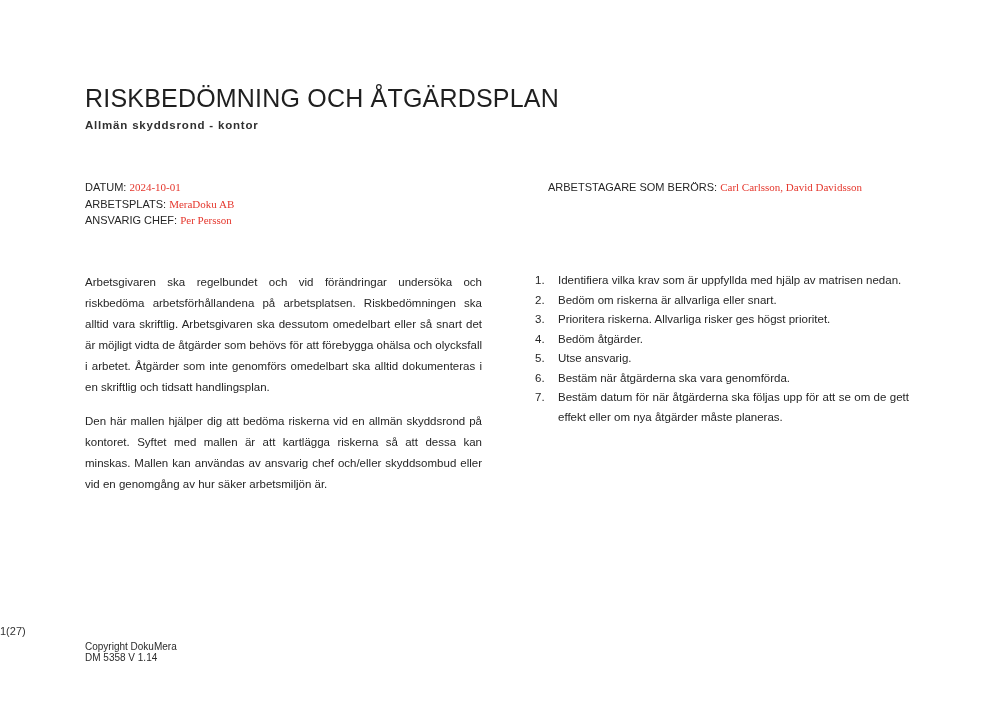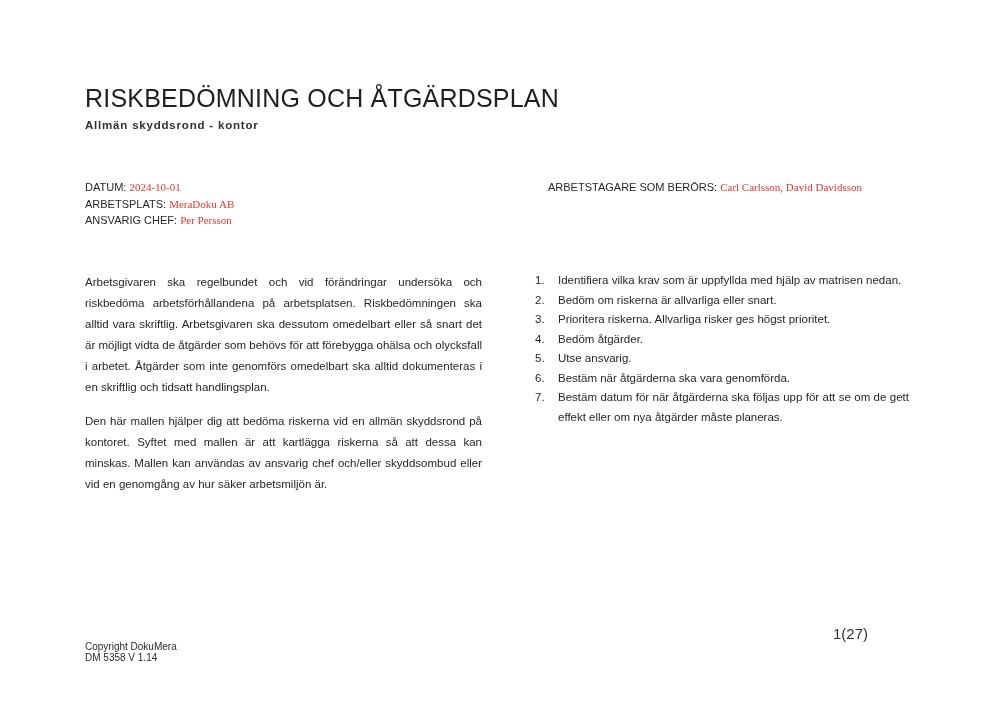--- a/index.html
+++ b/index.html
@@ -57,22 +57,22 @@
     color: #262626;
   }
   .list-item { display: flex; }
   .list-item .num  { width: 23px; flex: 0 0 23px; }
   .list-item .itext { flex: 1; text-align: justify; }
 
   .page-number {
     position: absolute;
     left: 0; top: 625px;
     width: 868px;
-    text-align: right;
-    font-size: 15px;
+    text-align: left;
+    font-size: 11px;
     color: #333333;
   }
   .copyright {
     position: absolute;
     left: 85px; top: 641px;
     font-size: 10px;
     line-height: 11px;
     color: #2b2b2b;
   }
 </style>

